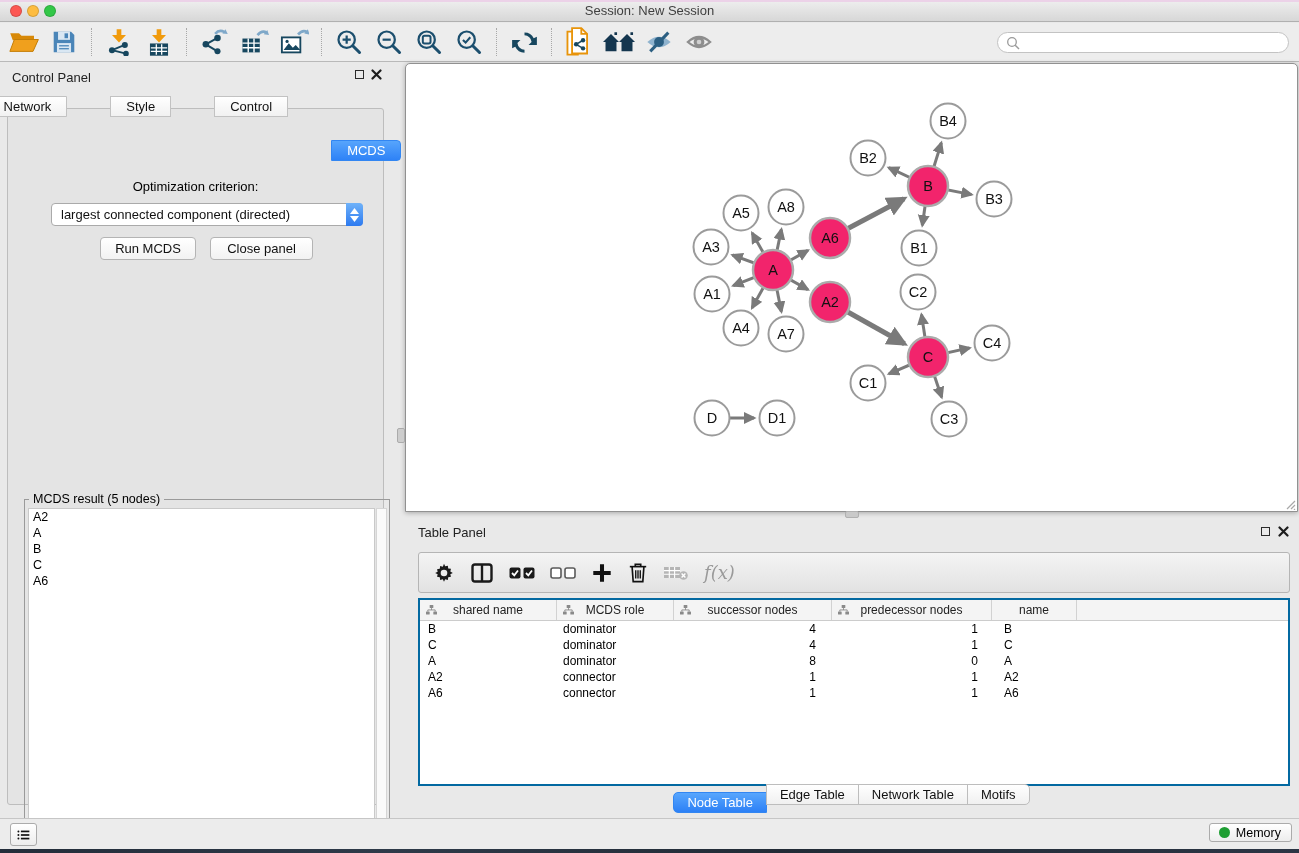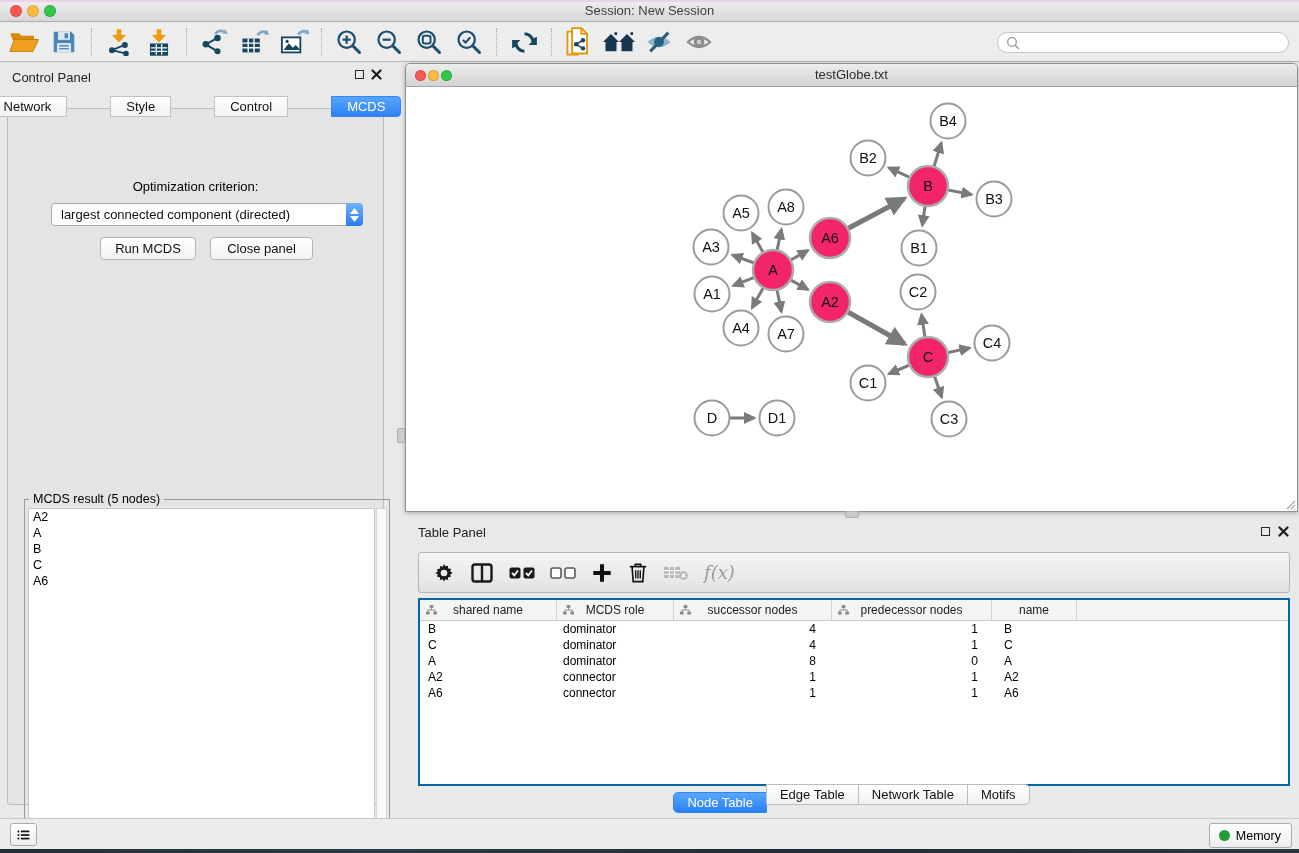--- a/index.html
+++ b/index.html
@@ -35,21 +35,21 @@
   .panel-winbtns { position:absolute; right:8px; top:7px; display:flex; gap:7px; align-items:center; }
   .dock-icon { width:9px; height:9px; border:1.5px solid #2a2a2a; display:inline-block; background:transparent; }
   .x-icon { width:11px; height:11px; display:inline-block; }
   .cp-box { position:absolute; left:7px; top:46px; width:377px; height:697px;
     background:#e4e4e4; border:1px solid #bdbdbd; border-radius:3px; }
   .tabs-row { position:absolute; top:34px; left:0; width:100%; display:flex; justify-content:center; z-index:3;gap:44px; }
   .tab { height:21px; line-height:19px; padding:0 15px; background:linear-gradient(#ffffff,#f1f1f1);
     border:1px solid #c2c2c2; font-size:13px; margin-left:-1px; color:#111; cursor:pointer; }
   .tab:first-child { border-radius:4px 0 0 4px; }
   .tab:last-child { border-radius:0 4px 4px 0; }
-  .tab.active { background:linear-gradient(#57a5fc,#2e82f7); border-color:#3286f2; color:#fff; }
+  .tab.active { background:linear-gradient(#57a5fc,#2e82f7); border-color:#3286f2; color:#fff;margin-top:44px; }
   .opt-label { position:absolute; top:70px; left:0; width:100%; text-align:center; font-size:13px; color:#000; }
   .criterion { position:absolute; left:43px; top:94px; width:312px; height:23px; background:#fff;
     border:1px solid #aaaaaa; border-radius:4px; font-size:13px; line-height:21px; padding-left:9px; cursor:pointer; }
   .criterion .stepper { position:absolute; right:-1px; top:-1px; width:17px; height:23px;
     background:linear-gradient(#6fb2f9,#2d7af0); border-radius:0 4px 4px 0;
     display:flex; flex-direction:column; align-items:center; justify-content:center; gap:2px; }
   .cp-btn { position:absolute; top:128px; height:23px; background:linear-gradient(#ffffff,#f2f2f2);
     border:1px solid #b4b4b4; border-radius:4px; font-size:13px; color:#111; cursor:pointer;
     font-family:"Liberation Sans",sans-serif; }
   .btn-run { left:92px; width:96px; }
@@ -98,21 +98,21 @@
     border:1px solid #bdbdbd; font-size:13px; margin-left:-1px; color:#111; cursor:pointer; }
   .btab:first-child { border-radius:5px 0 0 5px;margin-top:8px; }
   .btab:last-child { border-radius:0 5px 5px 0; }
   .btab.active { background:linear-gradient(#58a6fd,#2c80f6); border-color:#3286f2; color:#fff; }
   
   .statusbar { position:absolute; left:0; top:818px; width:100%; height:31px;
     background:#ececec; border-top:1px solid #c6c6c6; }
   .sb-list-btn { position:absolute; left:10px; top:4px; width:27px; height:23px;
     border:1px solid #ababab; background:linear-gradient(#ffffff,#ededed); border-radius:3px;
     display:flex; align-items:center; justify-content:center; cursor:pointer; }
-  .memory-btn { position:absolute; right:7px; top:4px; height:25px; border:1px solid #ababab;
+  .memory-btn { position:absolute; right:7px; top:4px; height:19px; border:1px solid #ababab;
     background:linear-gradient(#ffffff,#ededed); border-radius:3px; font-size:12.5px; color:#000;
     display:flex; align-items:center; gap:6px; padding:0 10px 0 9px; cursor:pointer;
     font-family:"Liberation Sans",sans-serif; }
   .mem-dot { width:11px; height:11px; border-radius:50%; }
   .desktop-strip { position:absolute; left:0; top:849px; width:100%; height:4px;
     background:linear-gradient(90deg,#232d3a,#2e3a49 30%,#222b36 60%,#2b3544); }
 </style>
 </head>
 <body>
 
@@ -311,26 +311,20 @@
             <div class="result-item">B</div>
             <div class="result-item">C</div>
             <div class="result-item">A6</div>
           </div>
         <div class="result-scroll"></div>
       </div>
     </div>
   </div>
 
   <div class="network-window">
-    <div class="nw-titlebar">
-      <span class="tl red"></span>
-      <span class="tl yellow"></span>
-      <span class="tl green"></span>
-      <div class="nw-title">testGlobe.txt</div>
-    </div>
     <div class="nw-canvas" id="graph-canvas"><svg width="889" height="423">
           <defs>
             <marker id="arr" markerWidth="4.6" markerHeight="4.2" refX="3.4" refY="2" orient="auto" markerUnits="strokeWidth">
               <path d="M0 0L4.2 2L0 4z" fill="#7a7a7a"></path>
             </marker>
           </defs>
           <line x1="366" y1="182" x2="326.3" y2="197.6" stroke="#7a7a7a" stroke-width="3" marker-end="url(#arr)"></line>
           <line x1="366" y1="182" x2="325.5" y2="167.0" stroke="#7a7a7a" stroke-width="3" marker-end="url(#arr)"></line>
           <line x1="366" y1="182" x2="345.1" y2="219.9" stroke="#7a7a7a" stroke-width="3" marker-end="url(#arr)"></line>
           <line x1="366" y1="182" x2="345.2" y2="145.0" stroke="#7a7a7a" stroke-width="3" marker-end="url(#arr)"></line>

